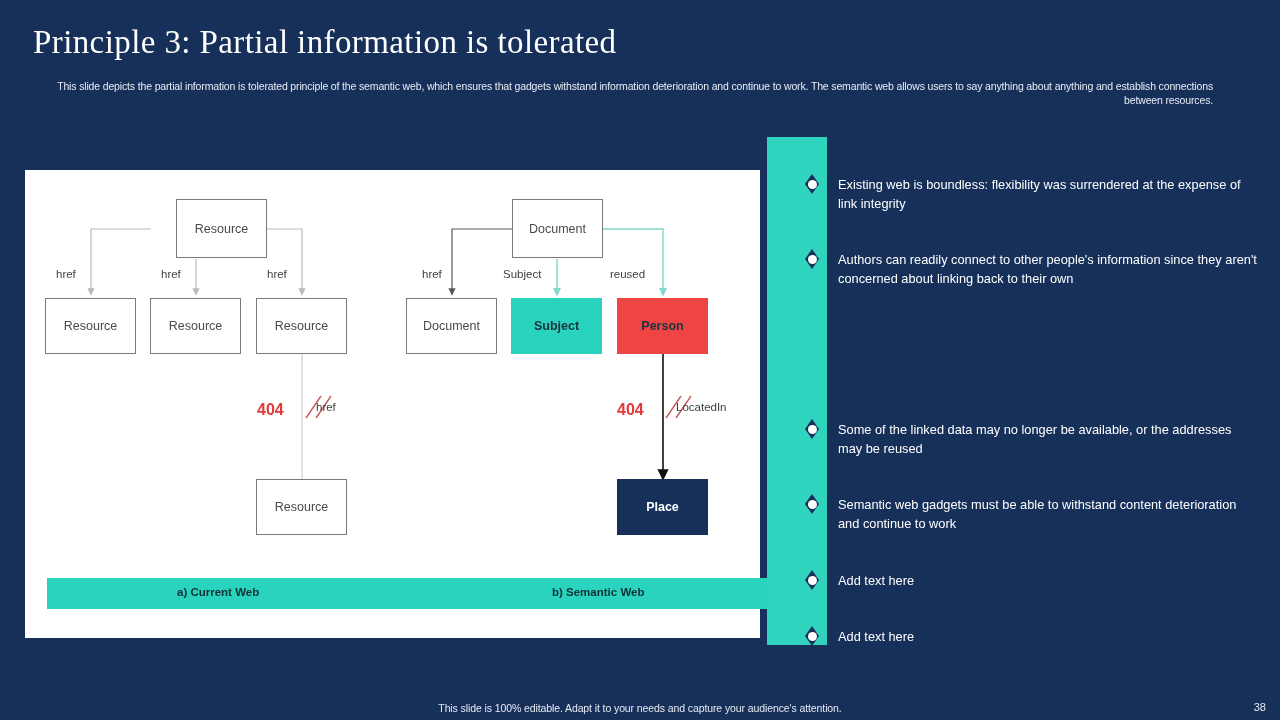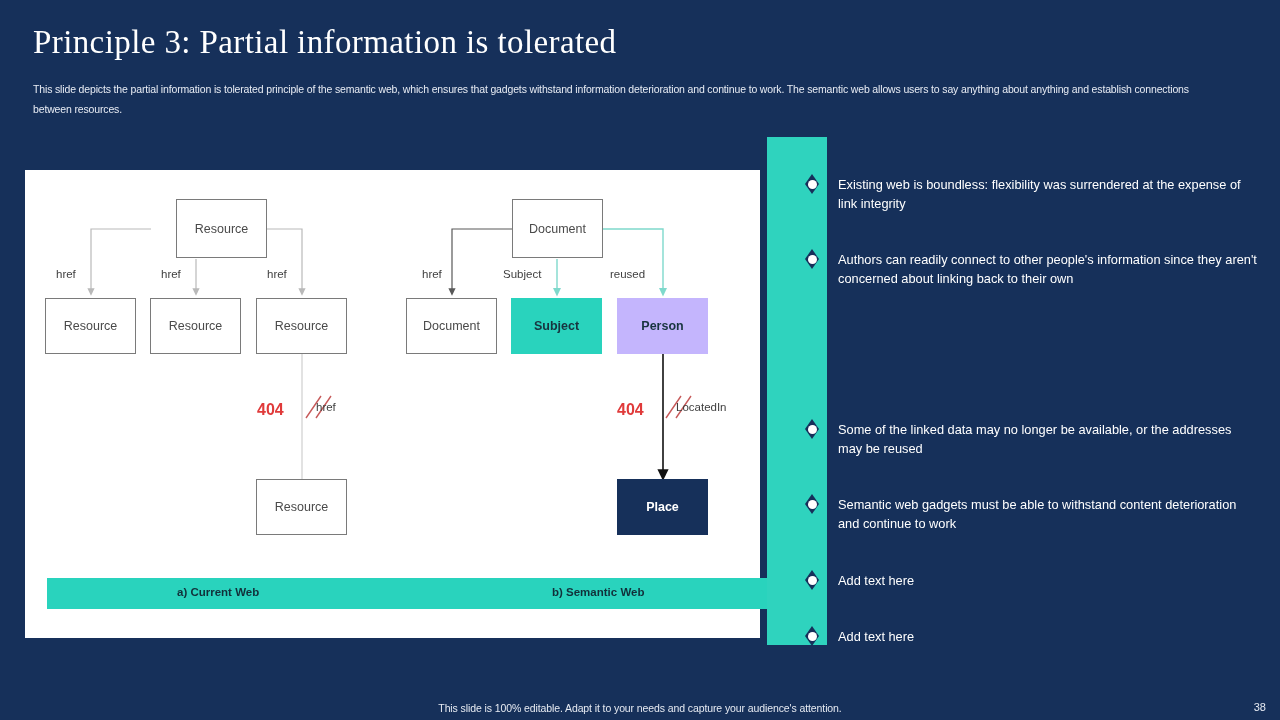--- a/index.html
+++ b/index.html
@@ -26,23 +26,24 @@
     color: #ffffff;
     letter-spacing: 0.4px;
     white-space: nowrap;
   }
   #slide-subtitle {
     position: absolute;
     left: 33px;
     top: 79px;
     width: 1180px;
     font-size: 10.5px;
-    line-height: 20px;
+    line-height: 14px;
     color: #e8ecf4;
     letter-spacing: -0.15px;
+    text-align: right;
   }
 
   
   #diagram-card {
     position: absolute;
     left: 25px;
     top: 170px;
     width: 735px;
     height: 468px;
     background: #ffffff;
@@ -60,21 +61,21 @@
   .node-box.outline {
     border: 1px solid #7a7a7a;
     background: #ffffff;
   }
   .node-box.filled-strong {
     background: #29d3bd;
     color: #18343f;
     font-weight: bold;
   }
   .node-box.filled-light {
-    background: #c4b5fd;
+    background: #ef4444;
     color: #18343f;
     font-weight: bold;
   }
   .node-box.filled-navy {
     background: #16305a;
     color: #ffffff;
     font-weight: bold;
   }
 
   .edge-label {

